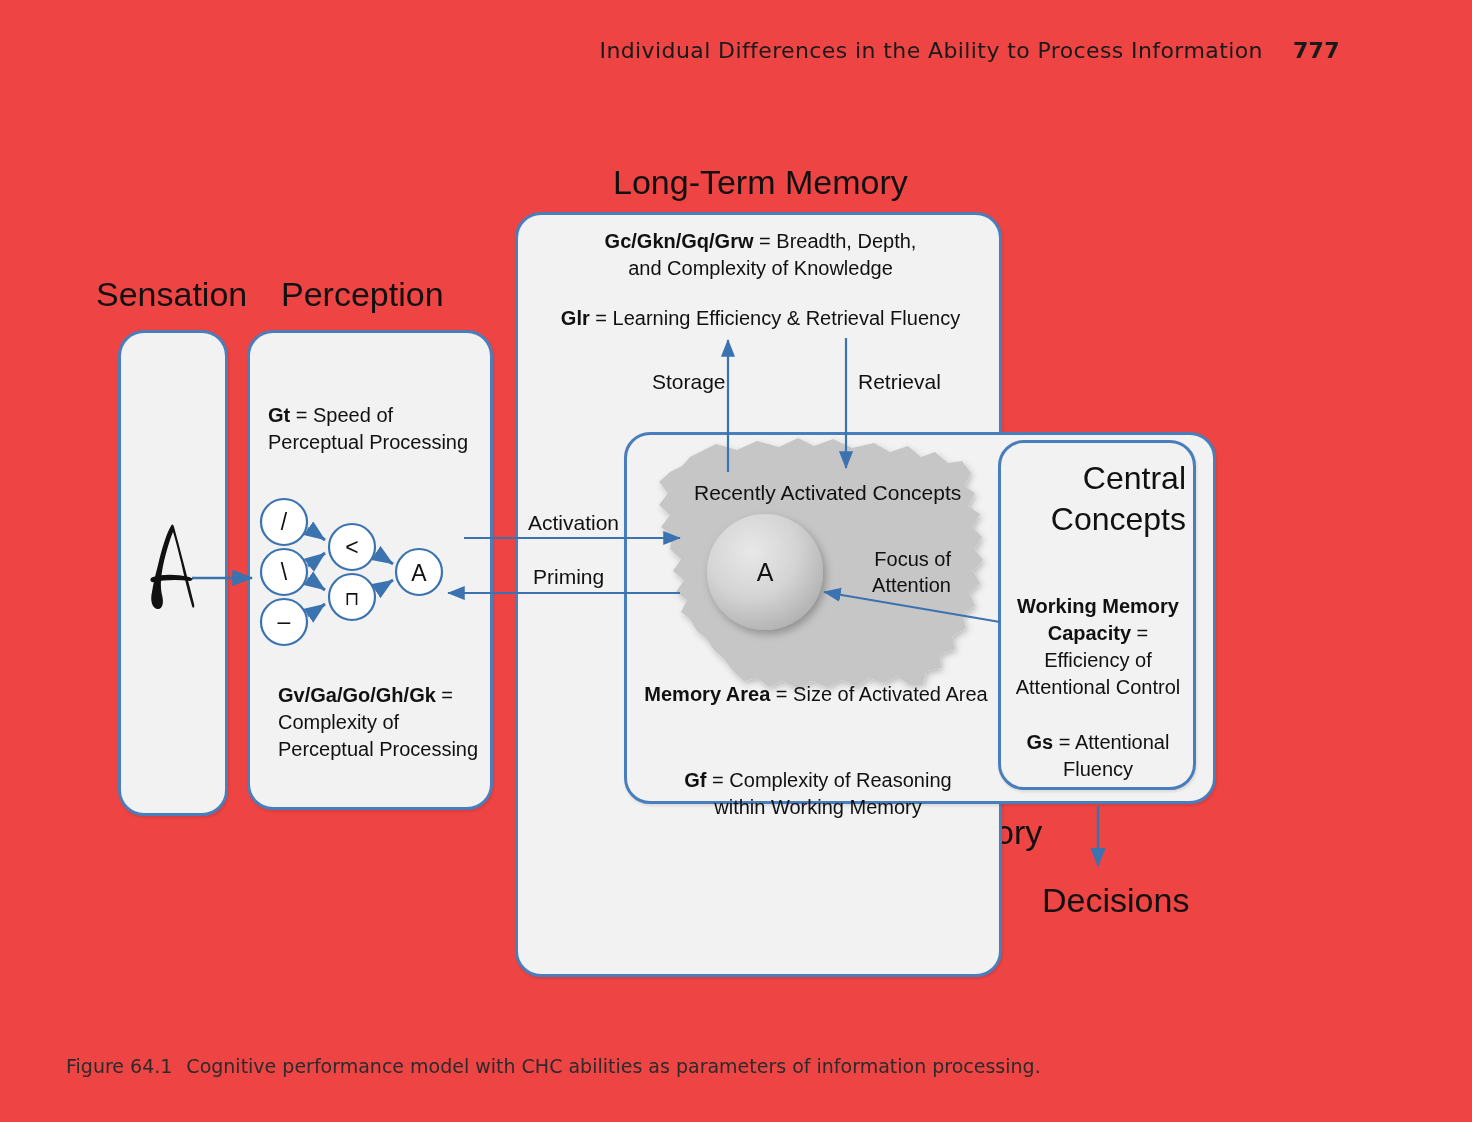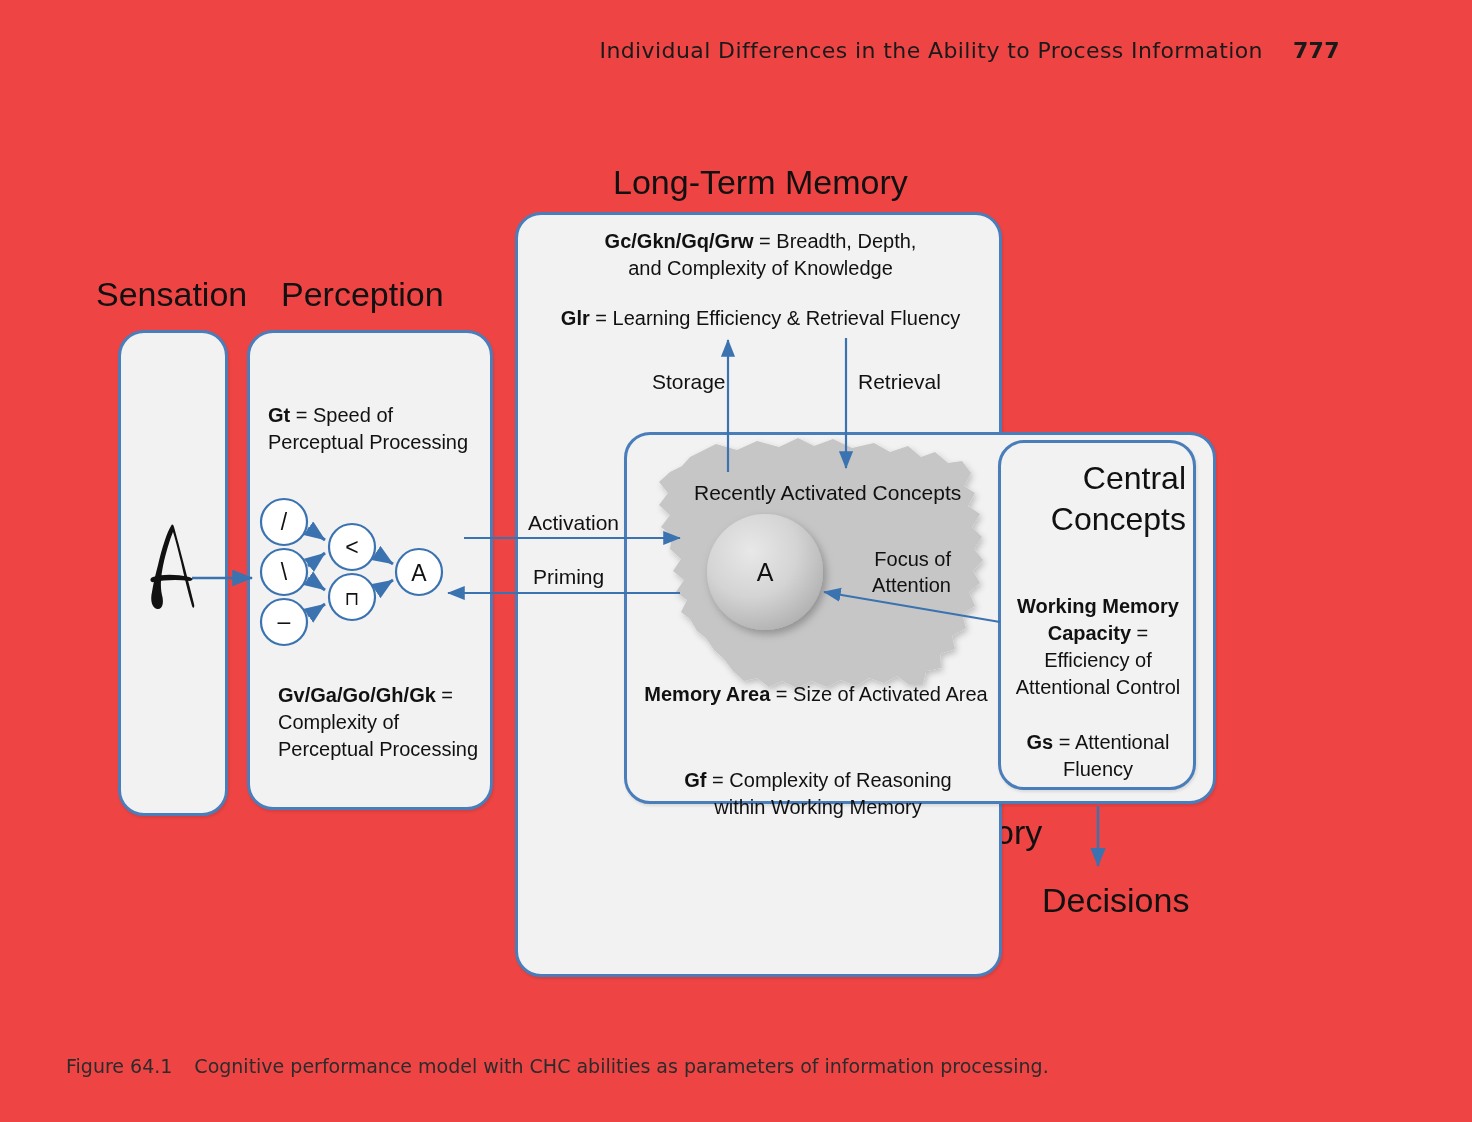--- a/index.html
+++ b/index.html
@@ -37,21 +37,21 @@
   #figure-caption {
     position: absolute;
     left: 66px;
     top: 1055px;
     width: 1200px;
     font-family: "DejaVu Sans", sans-serif;
     font-size: 19px;
     color: #2b2b2b;
     white-space: nowrap;
   }
-  #figure-caption .fig-num { margin-right: 22px; }
+  #figure-caption .fig-num { margin-right: 14px; }
 
   
   .box {
     position: absolute;
     border: 3px solid #4a7ebb;
     border-radius: 26px;
     background: #f2f2f2;
     box-sizing: border-box;
     box-shadow: 1px 2px 3px rgba(0,0,0,0.10);
   }

